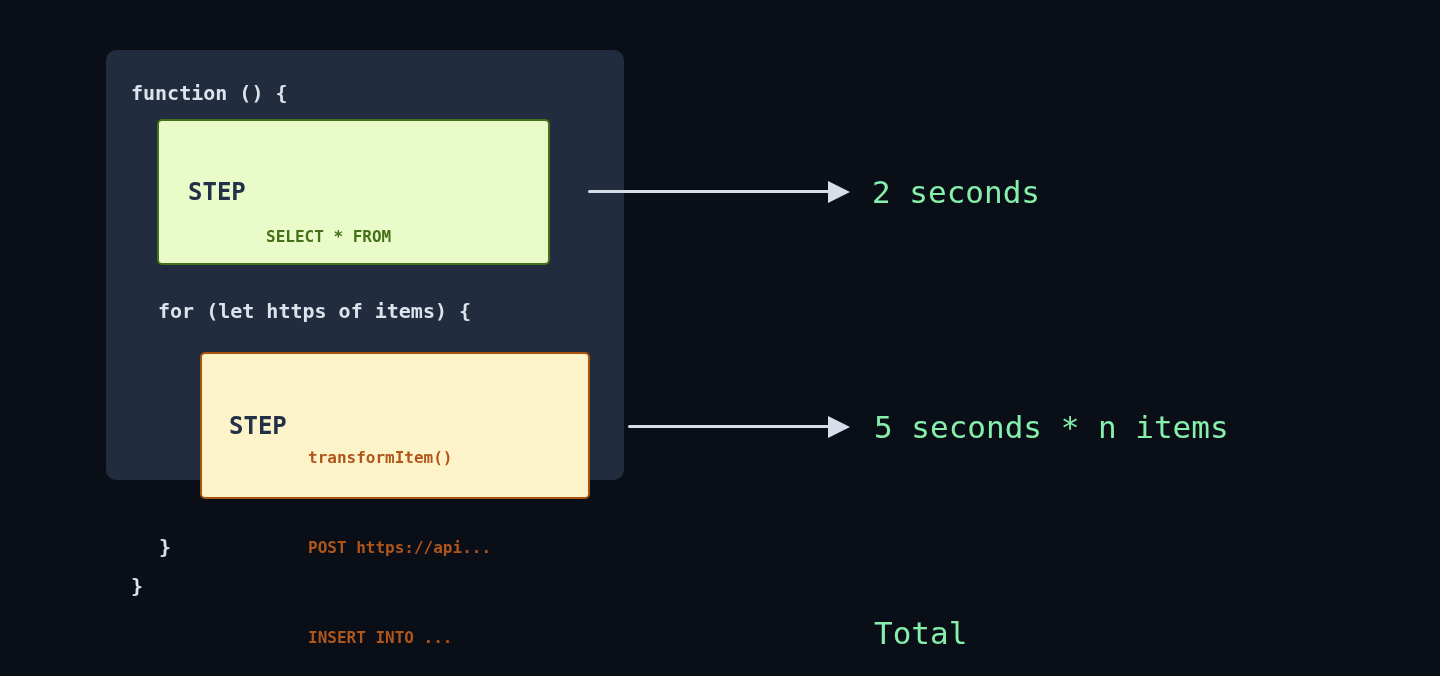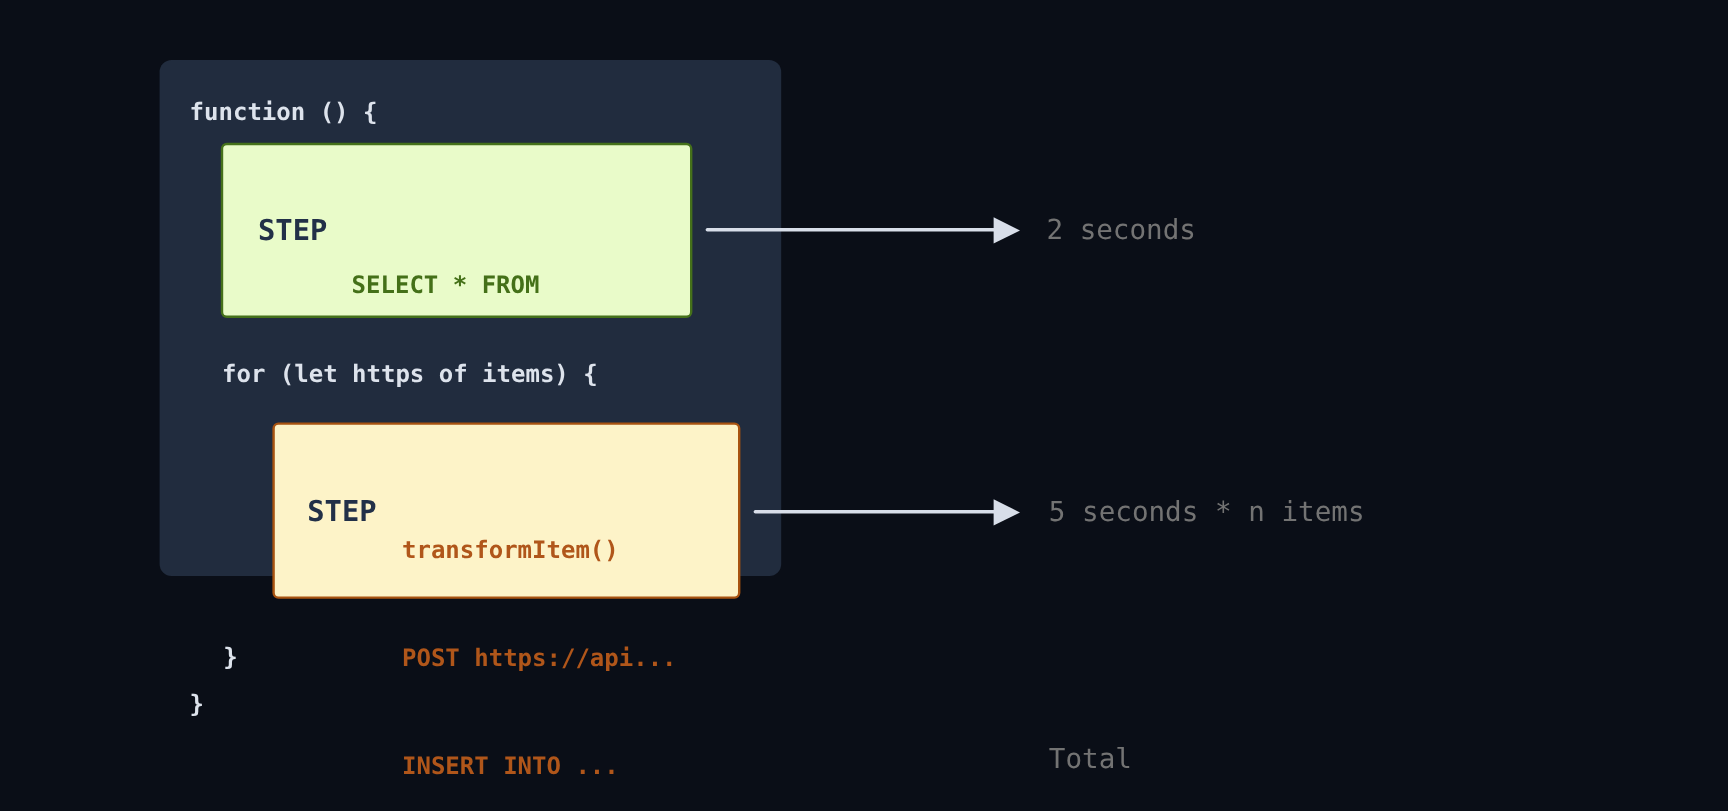--- a/index.html
+++ b/index.html
@@ -10,21 +10,21 @@
   .stage {
     position: relative;
     width: 1440px;
     height: 676px;
     background: #0a0e17;
     overflow: hidden;
     font-family: "DejaVu Sans Mono", "Liberation Mono", monospace;
   }
   .panel {
     position: absolute;
-    left: 133px;
+    left: 106px;
     top: 50px;
     width: 518px;
     height: 430px;
     background: #212c3e;
     border-radius: 10px;
   }
   .code-line {
     position: absolute;
     font-size: 20px;
     font-weight: bold;
@@ -64,21 +64,21 @@
     transform: translateY(-50%);
     font-size: 24px;
     font-weight: bold;
     color: #223048;
     white-space: pre;
   }
   .step-box.extract .step-label { left: 29px; }
   .step-box.load    .step-label { left: 27px; }
   .step-code {
     position: absolute;
-    font-size: 20px;
+    font-size: 16px;
     font-weight: bold;
     line-height: 30px;
     white-space: pre;
   }
   .step-box.extract .step-code { left: 107px; top: 41px; color: #447018; }
   .step-box.load    .step-code { left: 106px; top: 29px; color: #b0561a; }
 
   .arrow-shaft {
     position: absolute;
     height: 3px;
@@ -93,23 +93,23 @@
     border-bottom: 11px solid transparent;
     border-left: 22px solid #d8dee9;
   }
   .arrow1-shaft { left: 588px; top: 190px; width: 242px; }
   .arrow1-head  { left: 828px; top: 181px; }
   .arrow2-shaft { left: 628px; top: 425px; width: 202px; }
   .arrow2-head  { left: 828px; top: 416px; }
 
   .annot {
     position: absolute;
-    font-size: 23px;
+    font-size: 31px;
     line-height: 38px;
-    color: #737373;
+    color: #86efac;
     white-space: pre;
   }
   .annot-time1 { left: 872px; top: 173px; }
   .annot-time2 { left: 874px; top: 408px; text-align: right; }
   .annot-total { left: 874px; top: 531px; line-height: 41px; }
   .annot-total div { white-space: pre; }
 </style>
 </head>
 <body>
 

